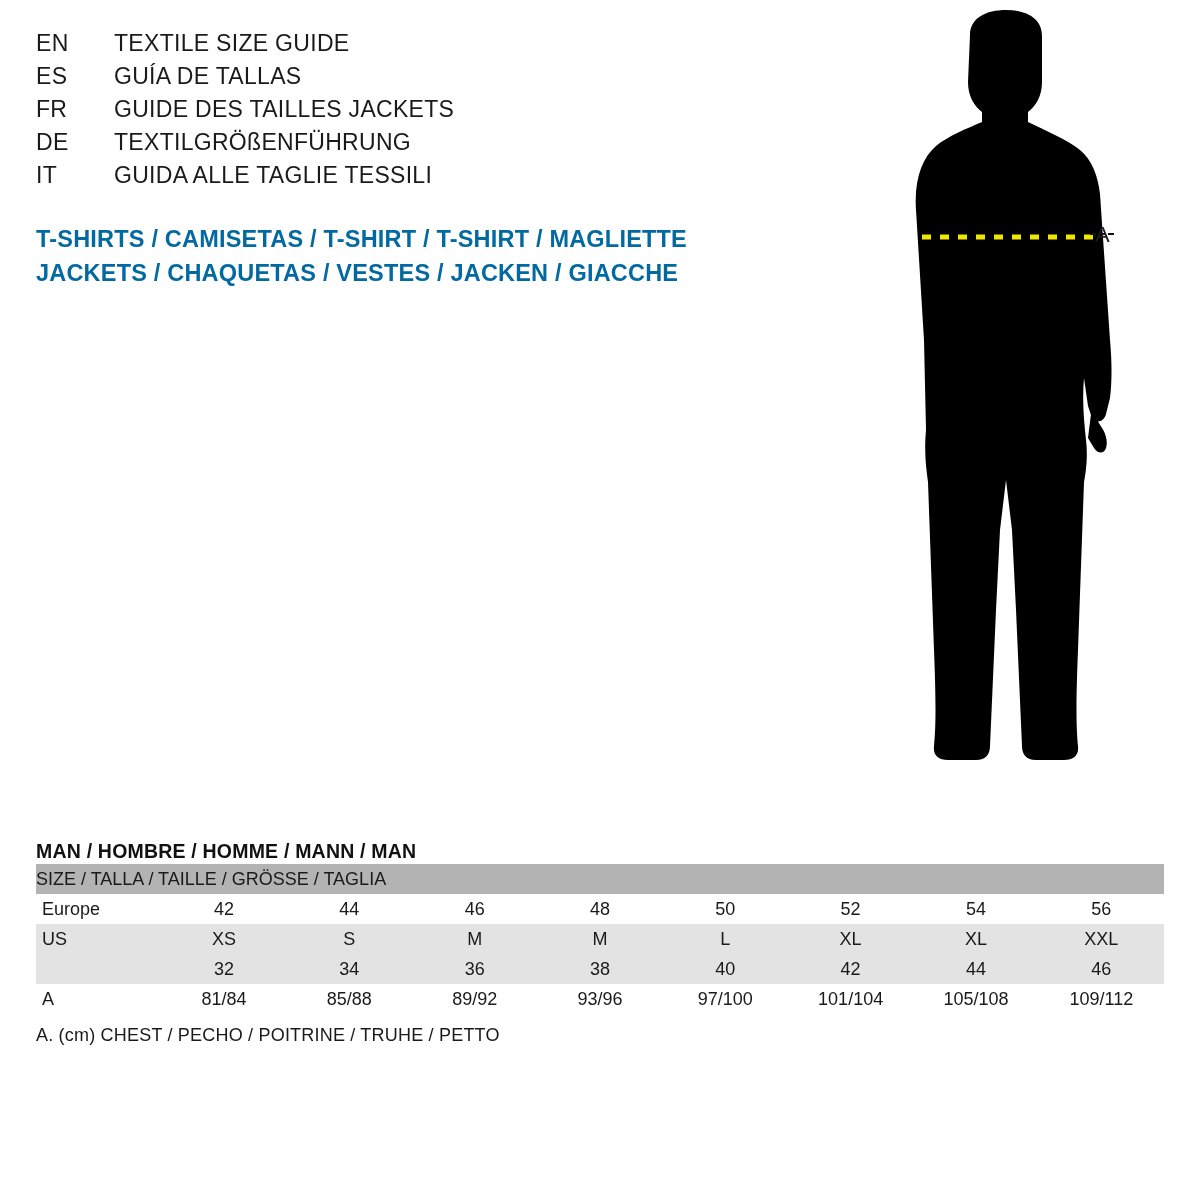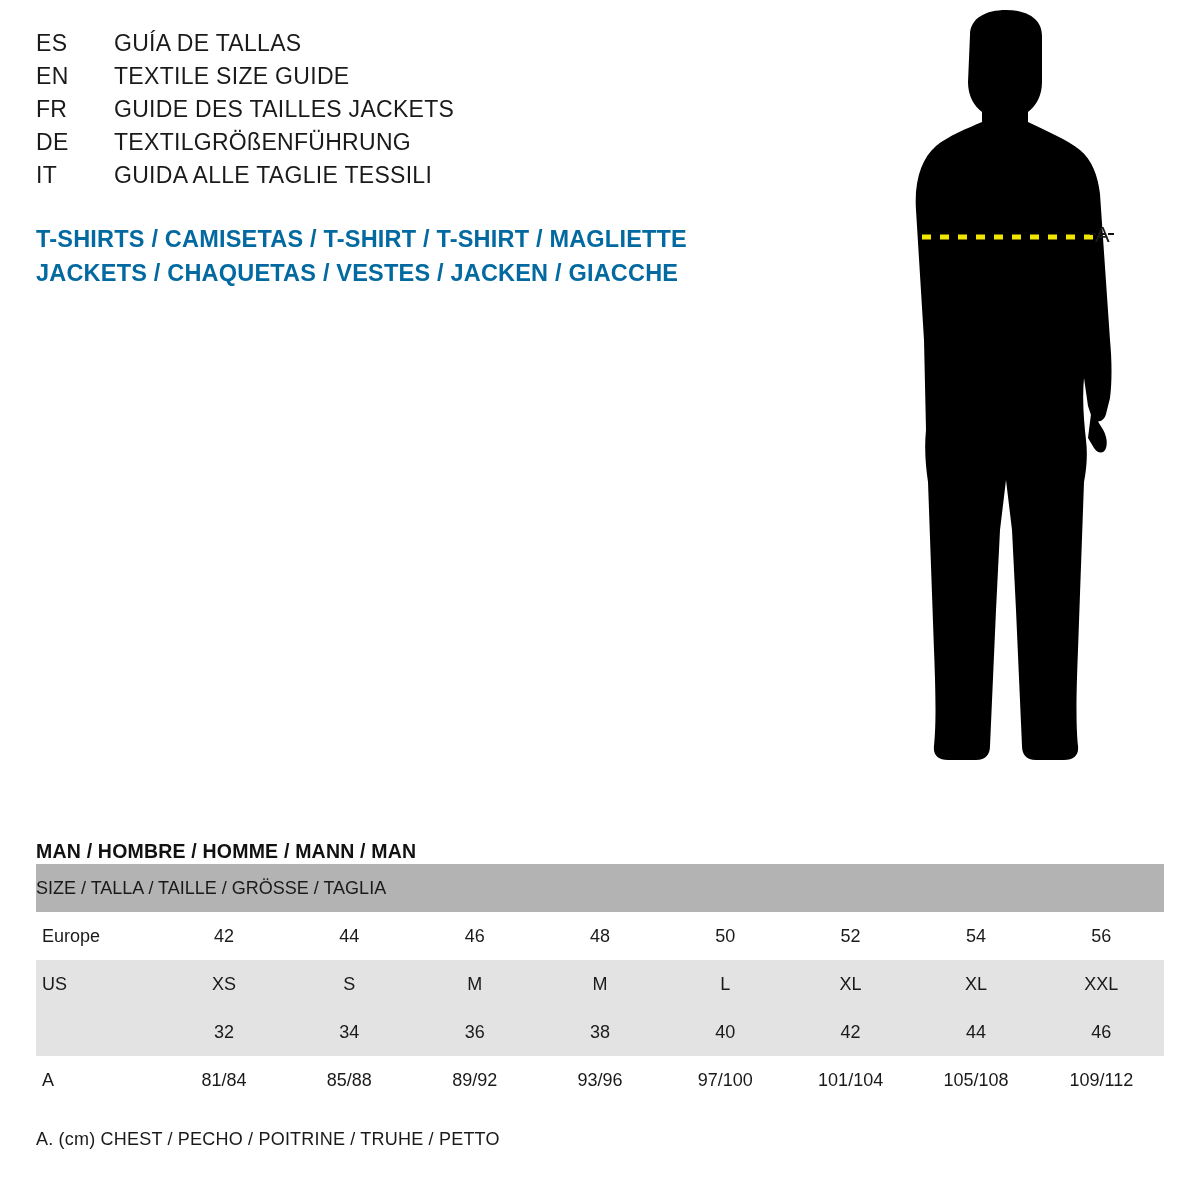--- a/index.html
+++ b/index.html
@@ -98,21 +98,21 @@
     margin-bottom: 1px;
   }
   table.size-table {
     border-collapse: collapse;
     width: 1128px;
     table-layout: fixed;
   }
   table.size-table td {
     font-size: 18px;
     color: #1a1a1a;
-    height: 48px;
+    height: 30px;
     padding: 0;
     vertical-align: middle;
   }
   .row-header td {
     background: #b3b3b3;
     font-size: 18px;
     color: #111;
     height: 28px;
     padding-left: 6px;
   }
@@ -125,37 +125,37 @@
   .col-label {
     width: 180px;
     padding-left: 6px !important;
     text-align: left;
     margin-top: 12px;
   }
   .cell {
     text-align: center;
   }
   .footnote {
-    margin-top: 25px;
+    margin-top: 11px;
     font-size: 18px;
     color: #1a1a1a;
     letter-spacing: 0.2px;
   }
 </style>
 </head>
 <body>
 
 <div class="lang-block">
   <div class="lang-row">
+    <span class="lang-code">EN</span>
+    <span class="lang-text">TEXTILE SIZE GUIDE</span>
+  </div>
+  <div class="lang-row">
     <span class="lang-code">ES</span>
     <span class="lang-text">GUÍA DE TALLAS</span>
-  </div>
-  <div class="lang-row">
-    <span class="lang-code">EN</span>
-    <span class="lang-text">TEXTILE SIZE GUIDE</span>
   </div>
   <div class="lang-row">
     <span class="lang-code">FR</span>
     <span class="lang-text">GUIDE DES TAILLES JACKETS</span>
   </div>
   <div class="lang-row">
     <span class="lang-code">DE</span>
     <span class="lang-text">TEXTILGRÖßENFÜHRUNG</span>
   </div>
   <div class="lang-row">

